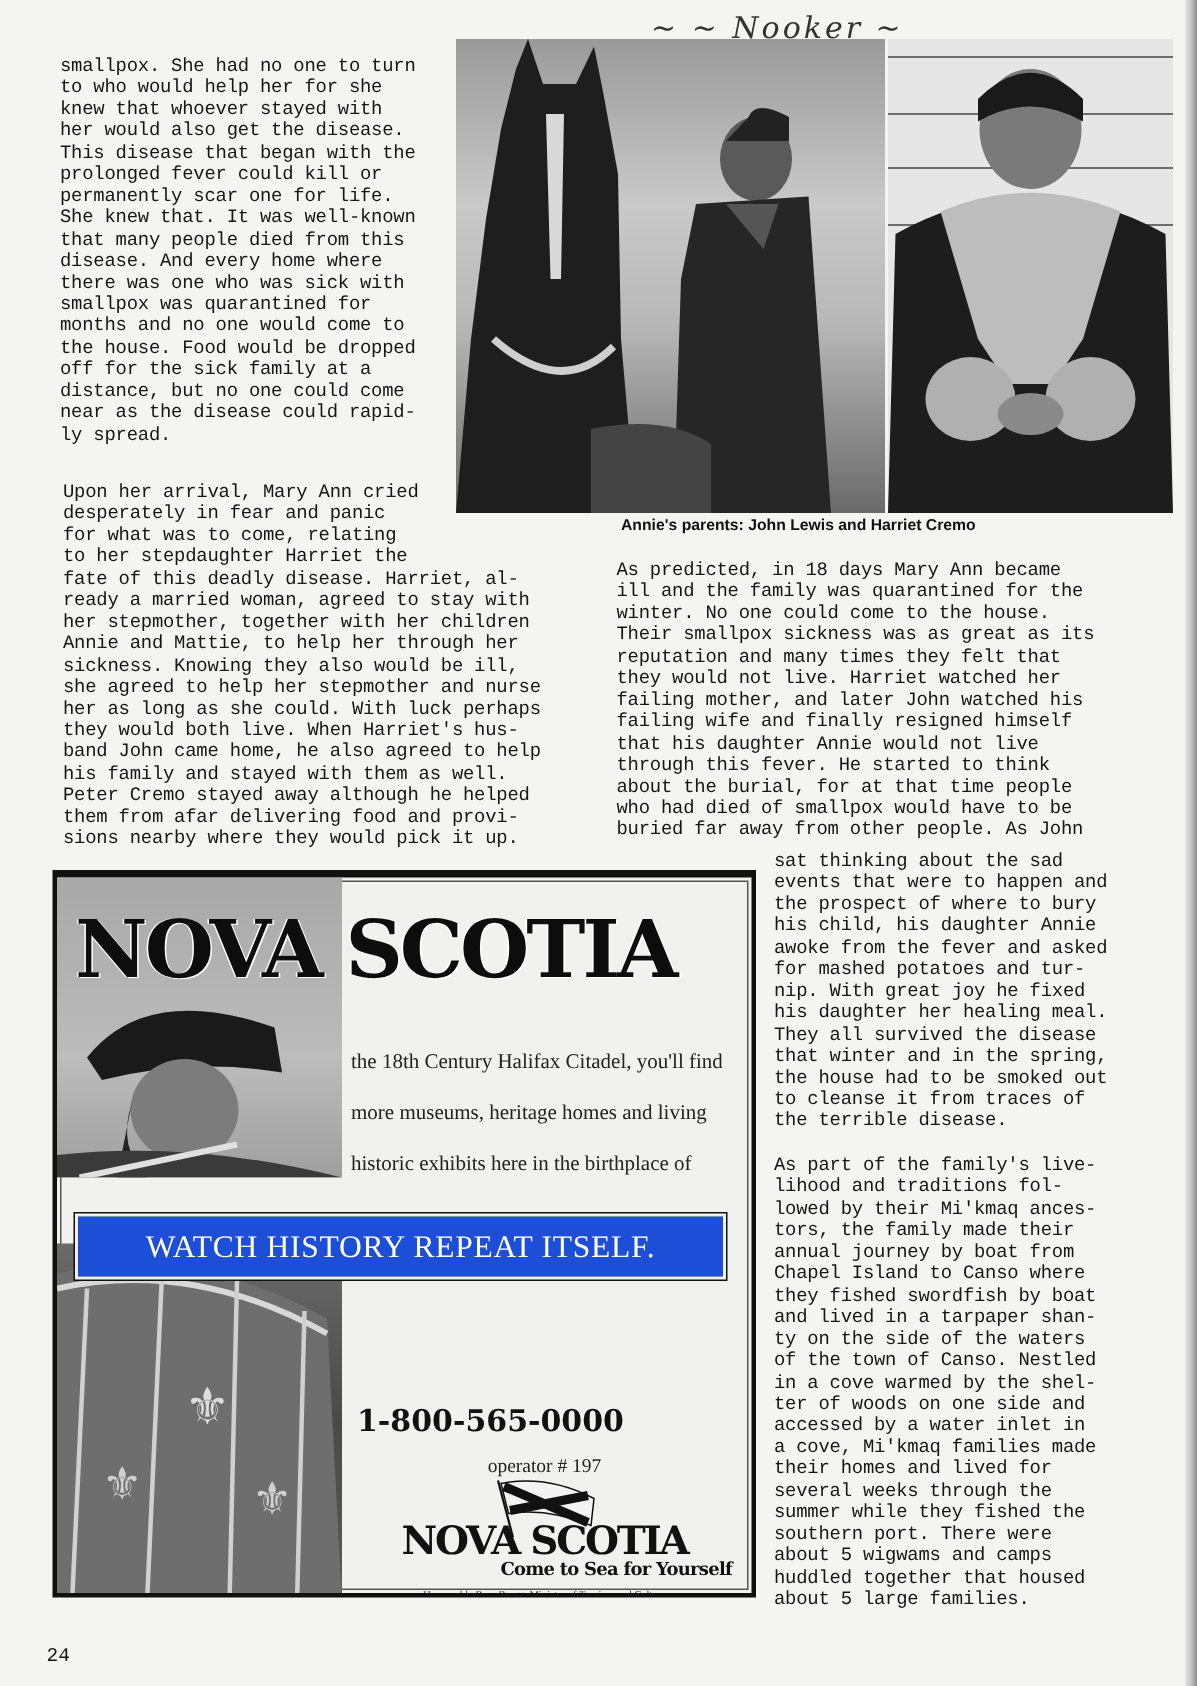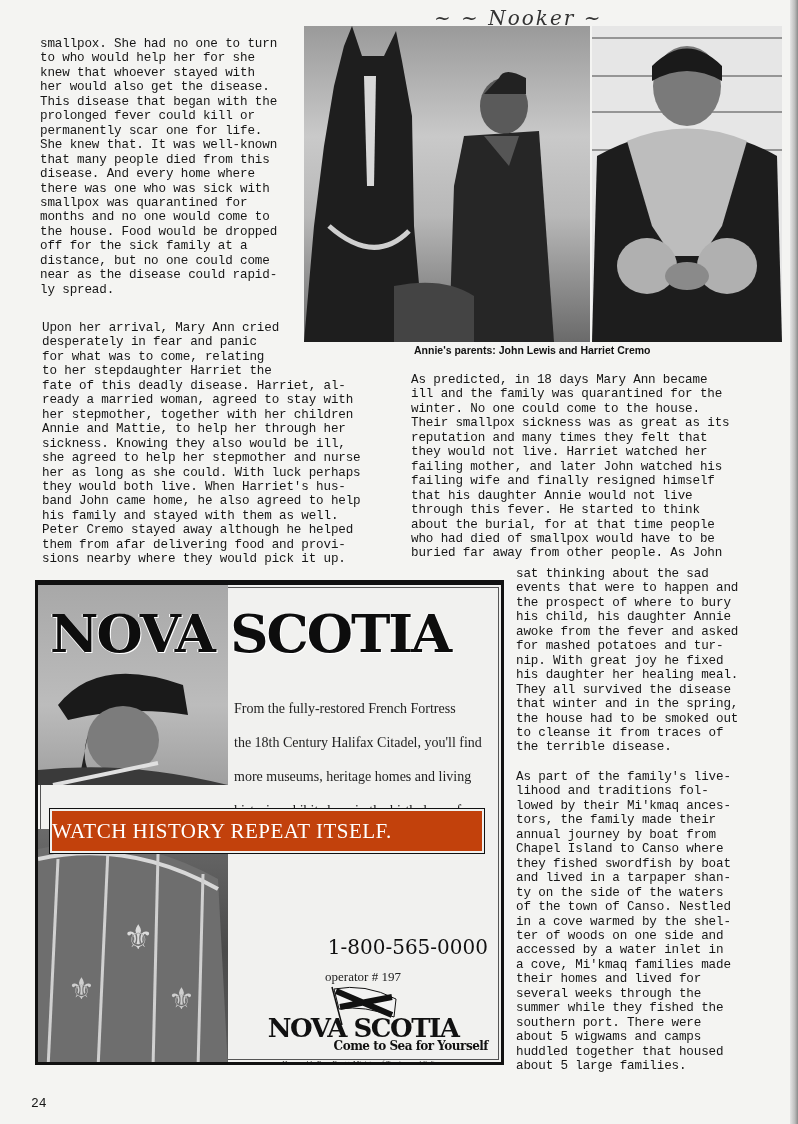--- a/index.html
+++ b/index.html
@@ -62,27 +62,27 @@
     font-family:"DejaVu Serif",serif; font-weight:bold; font-size:53px;
     letter-spacing:-2px; color:#0d0d0d; line-height:1;
     text-shadow:1px 1px 0 #fff, -1px 0 0 #fff;
   }
   .ad-body {
     position:absolute; font-family:"Liberation Serif",serif;
     font-size:14px; line-height:20px; color:#222; white-space:pre;
   }
   .ad-banner {
     position:absolute; left:14px; top:226px; width:430px; height:40px;
-    background:#c2410c; outline:2px solid #f1f1ef; box-shadow:0 0 0 3px #111;
+    background:#1d4ed8; outline:2px solid #f1f1ef; box-shadow:0 0 0 3px #111;
     color:#fff; font-family:"Liberation Serif",serif; font-size:21px;
-    line-height:40px; letter-spacing:0.5px;
+    text-align:center; line-height:40px; letter-spacing:0.5px;
   }
   .ad-phone {
-    position:absolute; left:200px; top:350px; width:250px; text-align:right;
-    font-family:"DejaVu Serif",serif; font-weight:normal; font-size:20px; color:#111;
+    position:absolute; left:200px; top:350px; width:250px; text-align:left;
+    font-family:"DejaVu Serif",serif; font-weight:bold; font-size:20px; color:#111;
   }
   .ad-operator {
     position:absolute; left:200px; top:384px; width:250px; text-align:center;
     font-family:"Liberation Serif",serif; font-size:13px; color:#222;
   }
   .ad-flag { position:absolute; left:292px; top:400px; width:70px; height:40px; }
   .ad-logo {
     position:absolute; left:200px; top:430px; width:250px; text-align:center;
     font-family:"DejaVu Serif",serif; font-weight:bold; font-size:26px;
     letter-spacing:-1.5px; color:#111; line-height:1;
@@ -165,21 +165,21 @@
       <line x1="20" y1="30" x2="10" y2="240" stroke="#d0d0d0" stroke-width="3"></line>
       <line x1="70" y1="20" x2="60" y2="240" stroke="#d0d0d0" stroke-width="3"></line>
       <line x1="120" y1="25" x2="115" y2="240" stroke="#d0d0d0" stroke-width="3"></line>
       <line x1="165" y1="45" x2="160" y2="240" stroke="#d0d0d0" stroke-width="3"></line>
       <text x="85" y="120" font-size="34" fill="#dcdcdc" font-family="DejaVu Sans, sans-serif">⚜</text>
       <text x="30" y="170" font-size="30" fill="#cfcfcf" font-family="DejaVu Sans, sans-serif">⚜</text>
       <text x="130" y="180" font-size="30" fill="#cfcfcf" font-family="DejaVu Sans, sans-serif">⚜</text>
     </svg>
   </div>
   <div class="ad-headline">NOVA SCOTIA</div>
-  <div class="ad-body" style="left:196px; top:100px;"><p>From the fully-restored French Fortress</p><p>the 18th Century Halifax Citadel, you'll find</p><p>more museums, heritage homes and living</p><p>historic exhibits here in the birthplace of</p></div>
+  <div class="ad-body" style="left:196px; top:100px;"><p>the 18th Century Halifax Citadel, you'll find</p><p>more museums, heritage homes and living</p><p>historic exhibits here in the birthplace of</p></div>
   <div class="ad-banner">WATCH HISTORY REPEAT ITSELF.</div>
   <div class="ad-phone">1-800-565-0000</div>
   <div class="ad-operator">operator # 197</div>
   <svg class="ad-flag" viewBox="0 0 70 40">
     <line x1="2" y1="2" x2="12" y2="40" stroke="#111" stroke-width="1.5"></line>
     <path d="M4 4 Q35 -2 66 14 L64 32 Q35 20 9 24 Z" fill="#f3f3f3" stroke="#111" stroke-width="1"></path>
     <path d="M6 6 L62 30 M62 12 L10 22" stroke="#111" stroke-width="6"></path>
   </svg>
   <div class="ad-logo">NOVA SCOTIA</div>
   <div class="ad-tagline">Come to Sea for Yourself</div>

